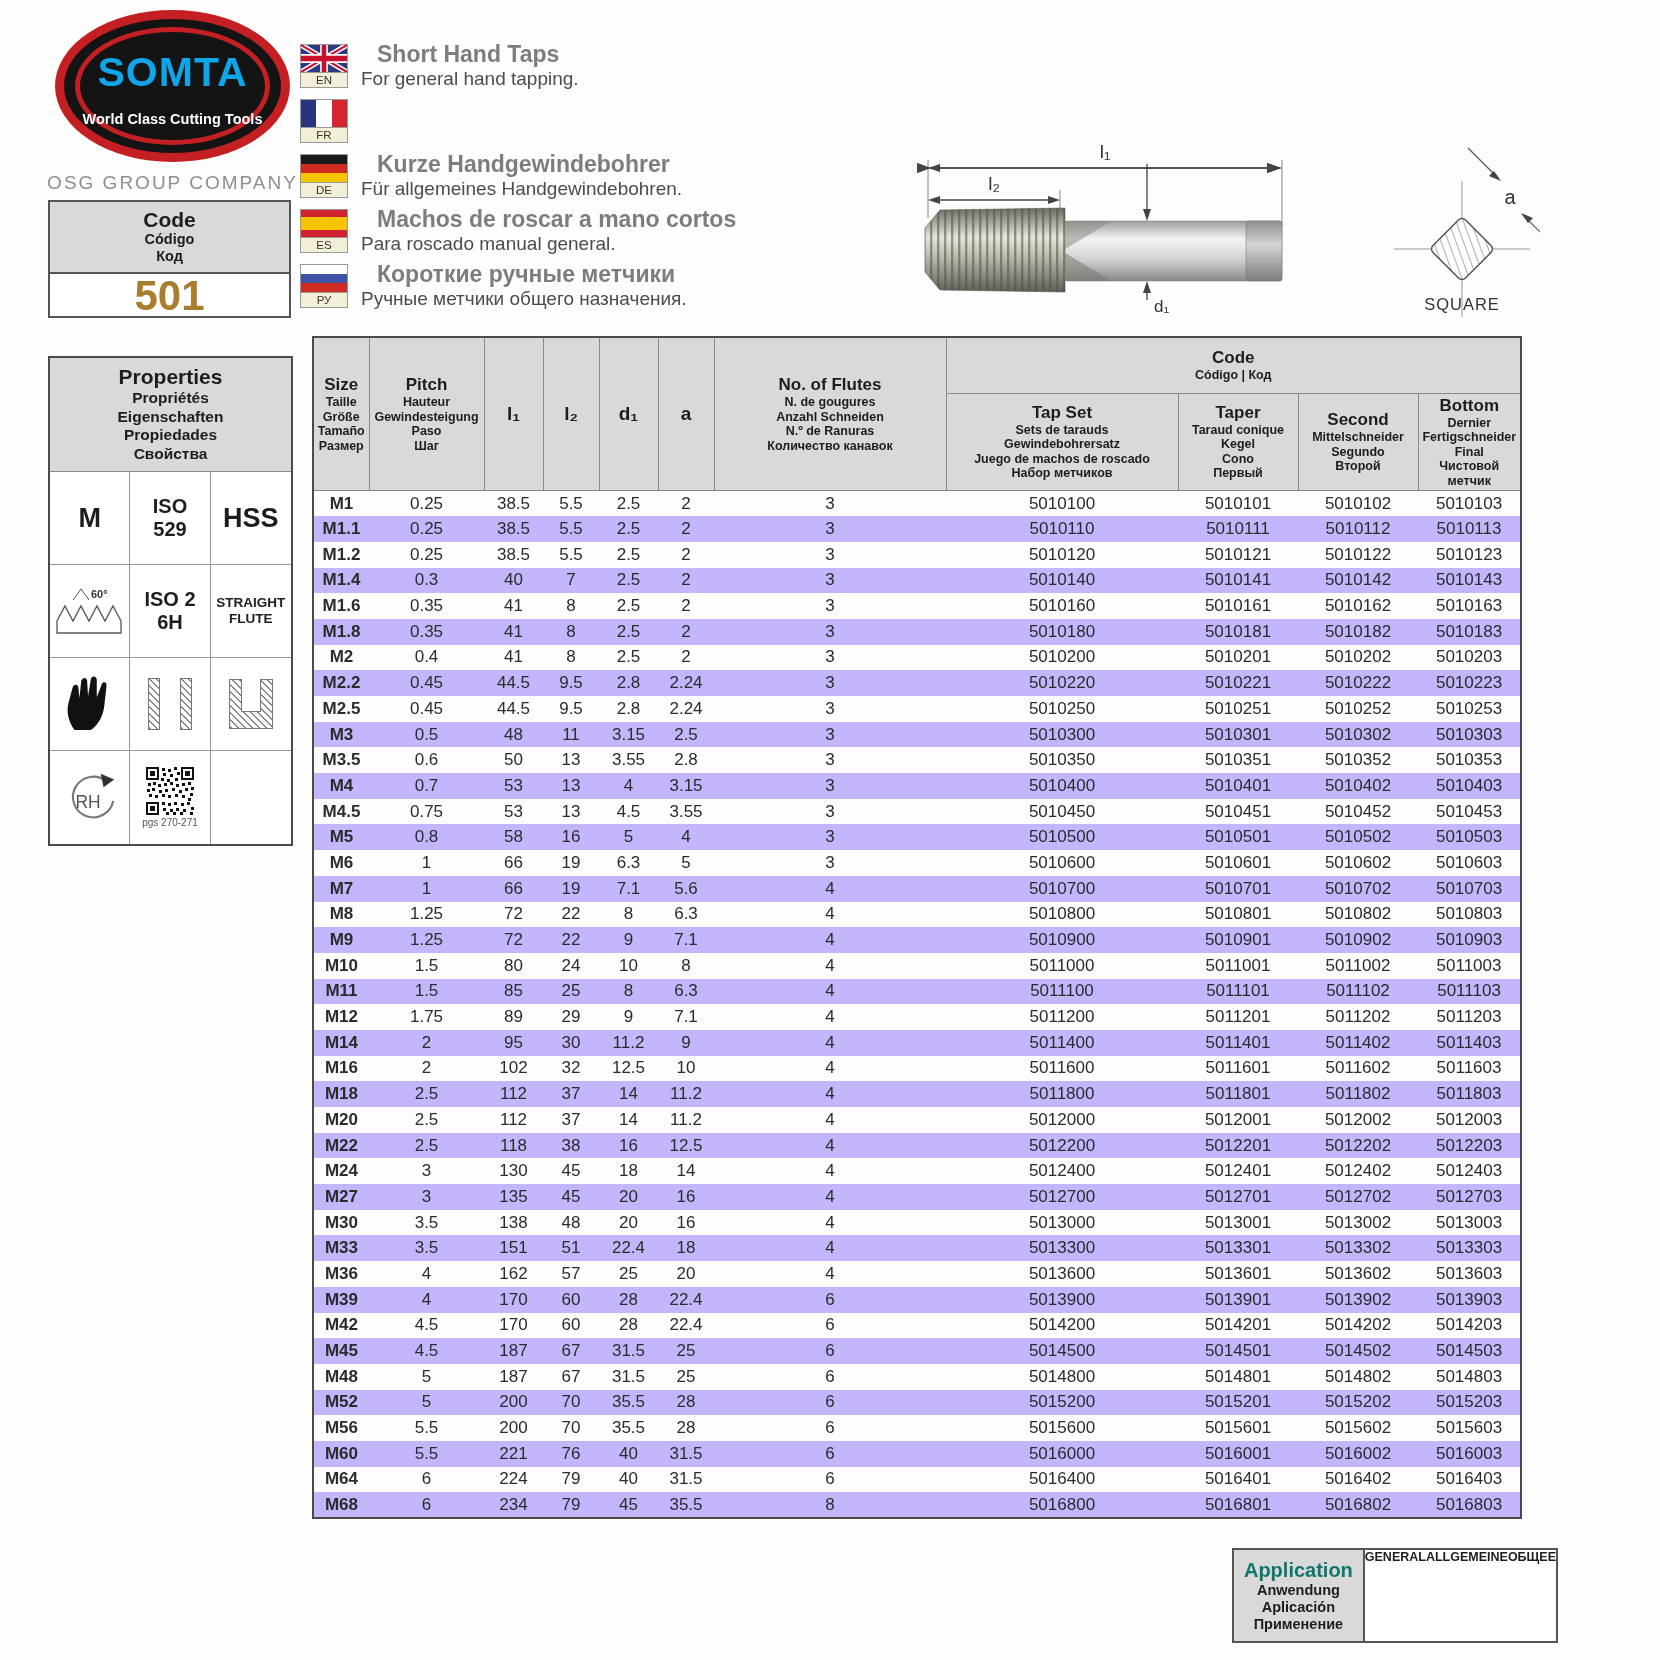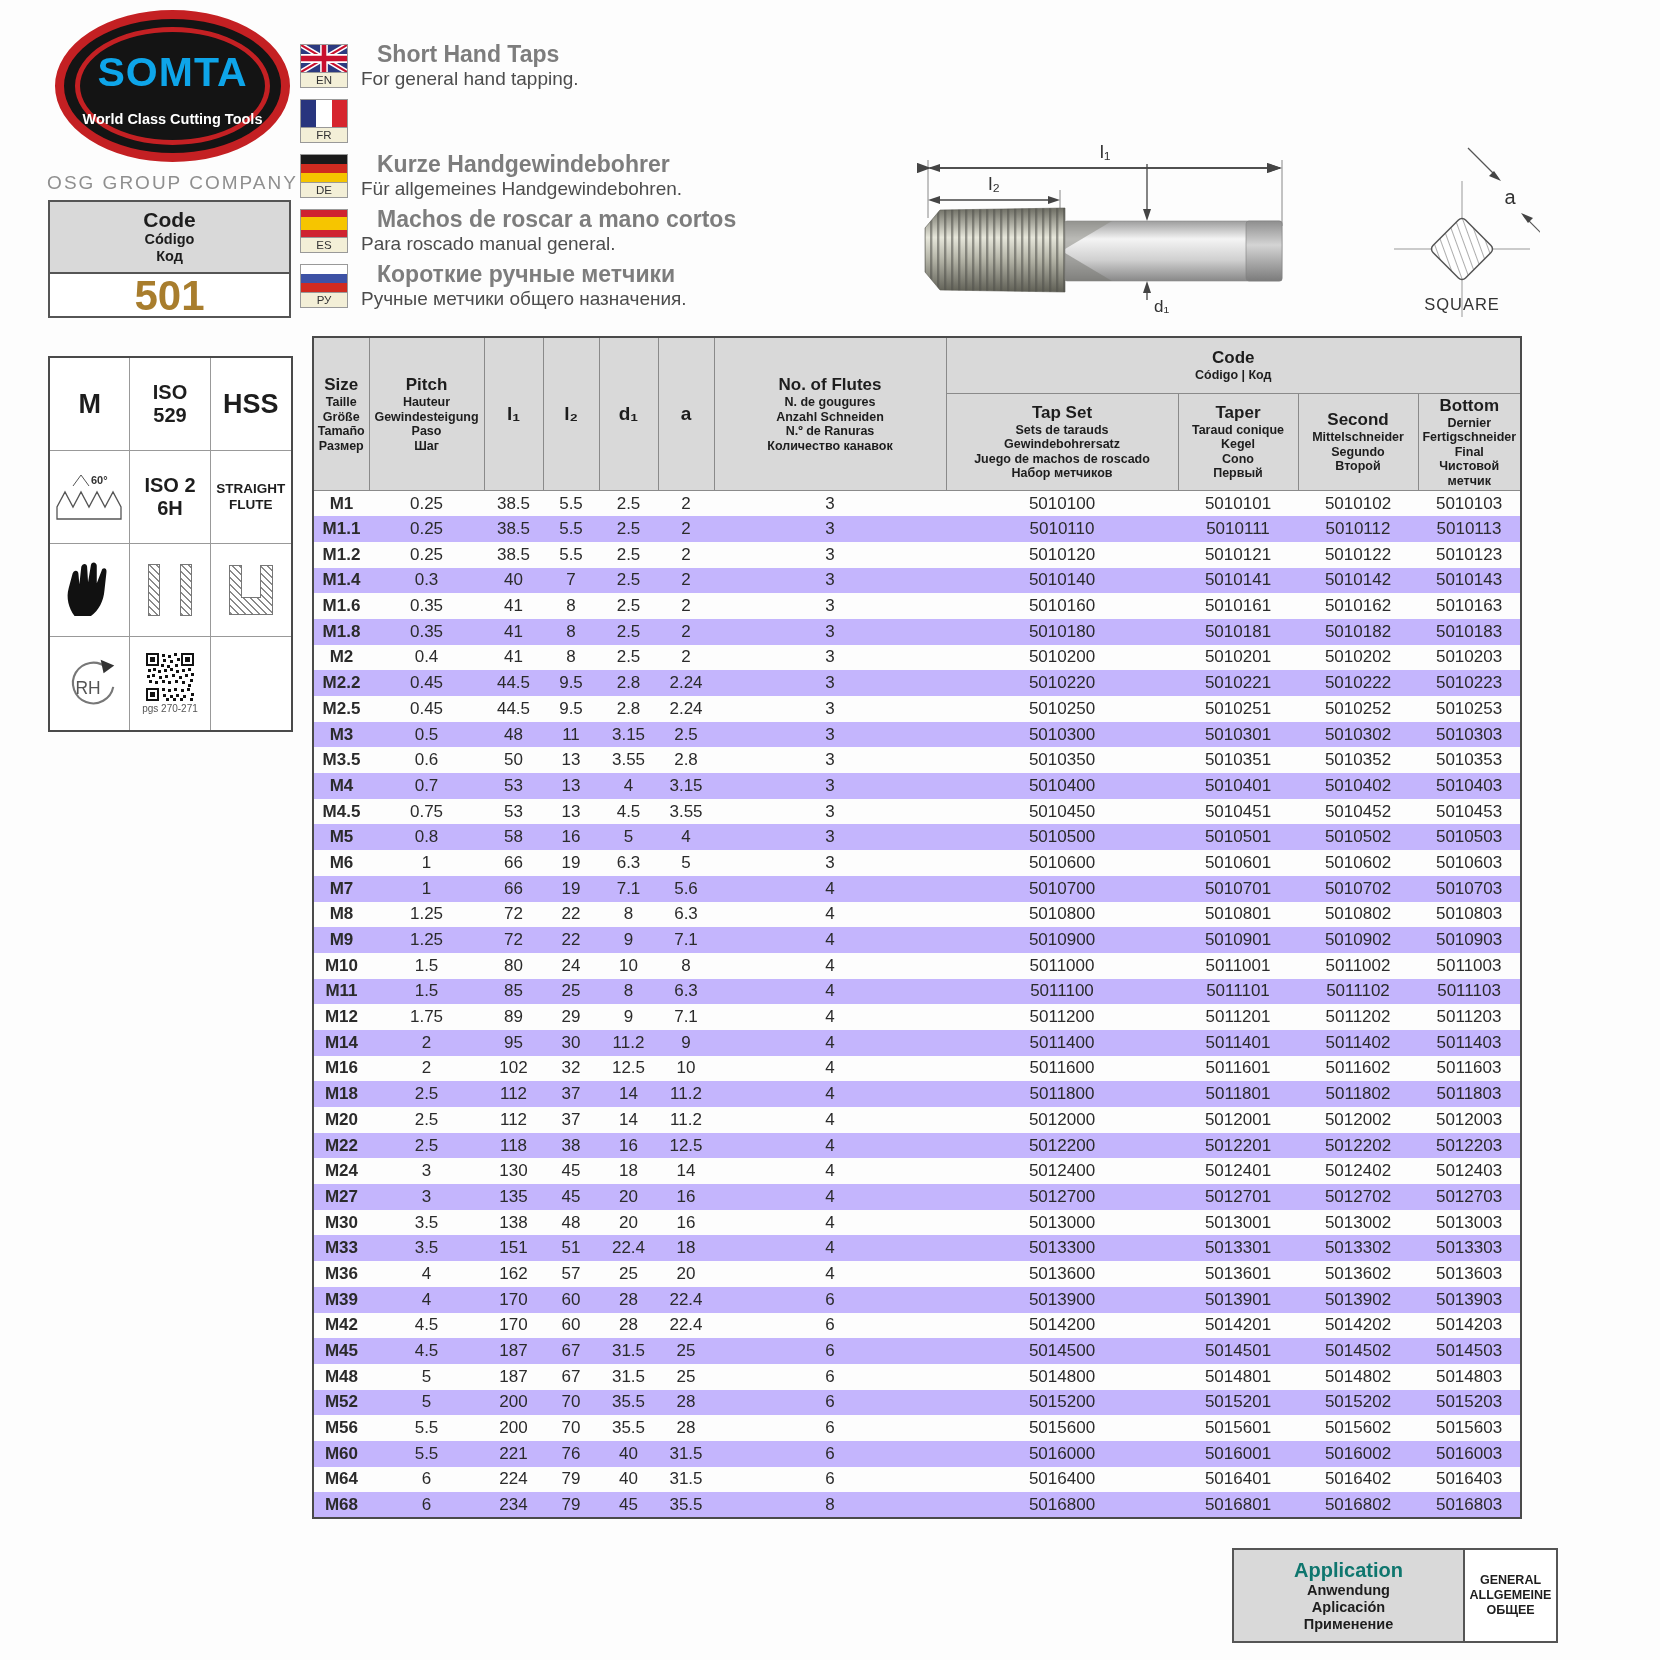--- a/index.html
+++ b/index.html
@@ -85,21 +85,21 @@
   table.spec tbody tr.alt { background:#c4b5fd; }
   table.spec tbody td.size-col { font-weight:bold; }
 
   
   .app-box { position:absolute; left:1232px; top:1548px; width:326px; height:95px;
              border:2px solid #555; display:flex; background:#fff; }
   .app-left { width:231px; background:#d9d9d9; border-right:2px solid #555; text-align:center;
               display:flex; flex-direction:column; justify-content:center; }
   .app-left .h1 { font-size:20px; font-weight:bold; line-height:23px; color:#0f766e; }
   .app-left .h2 { font-size:14.5px; font-weight:bold; line-height:17px; color:#1d1d1d; }
-  .app-right { flex:1; display:flex; flex-direction:column; justify-content:center; text-align:center; }
+  .app-right { flex:1; display:flex; flex-direction:row; justify-content:center; text-align:center; }
   .app-right .h1, .app-right .h2 { font-size:12.5px; font-weight:bold; line-height:15px; color:#1d1d1d; }
 </style>
 </head>
 <body>
 
 <div class="page">
 
   <div class="logo">
     <div class="logo-ring"></div>
     <div class="logo-name">SOMTA</div>
@@ -245,20 +245,27 @@
       <line x1="608" y1="30" x2="638" y2="60" stroke="#555" stroke-width="1.2"></line>
       <path d="M641,63 L629,58 L634,53 z" fill="#444"></path>
       <line x1="664" y1="98" x2="694" y2="128" stroke="#555" stroke-width="1.2"></line>
       <path d="M661,95 L673,100 L668,105 z" fill="#444"></path>
       <text x="650" y="86" font-size="20" text-anchor="middle">a</text>
       <text x="602" y="192" font-size="16.5" letter-spacing="1" text-anchor="middle">SQUARE</text>
     </svg>
   </div>
 
   <div class="props">
+    <div class="props-head">
+        <div class="h1">Properties</div>
+        <div class="h2">Propriétés</div>
+        <div class="h2">Eigenschaften</div>
+        <div class="h2">Propiedades</div>
+        <div class="h2">Свойства</div>
+      </div>
     <div class="props-grid">
       <div class="props-cell t-big">M</div>
       <div class="props-cell t-med">
           <div>ISO</div>
           <div>529</div>
         </div>
       <div class="props-cell t-big">HSS</div>
 
       <div class="props-cell">
         <svg width="74" height="52" viewBox="0 0 74 52">

